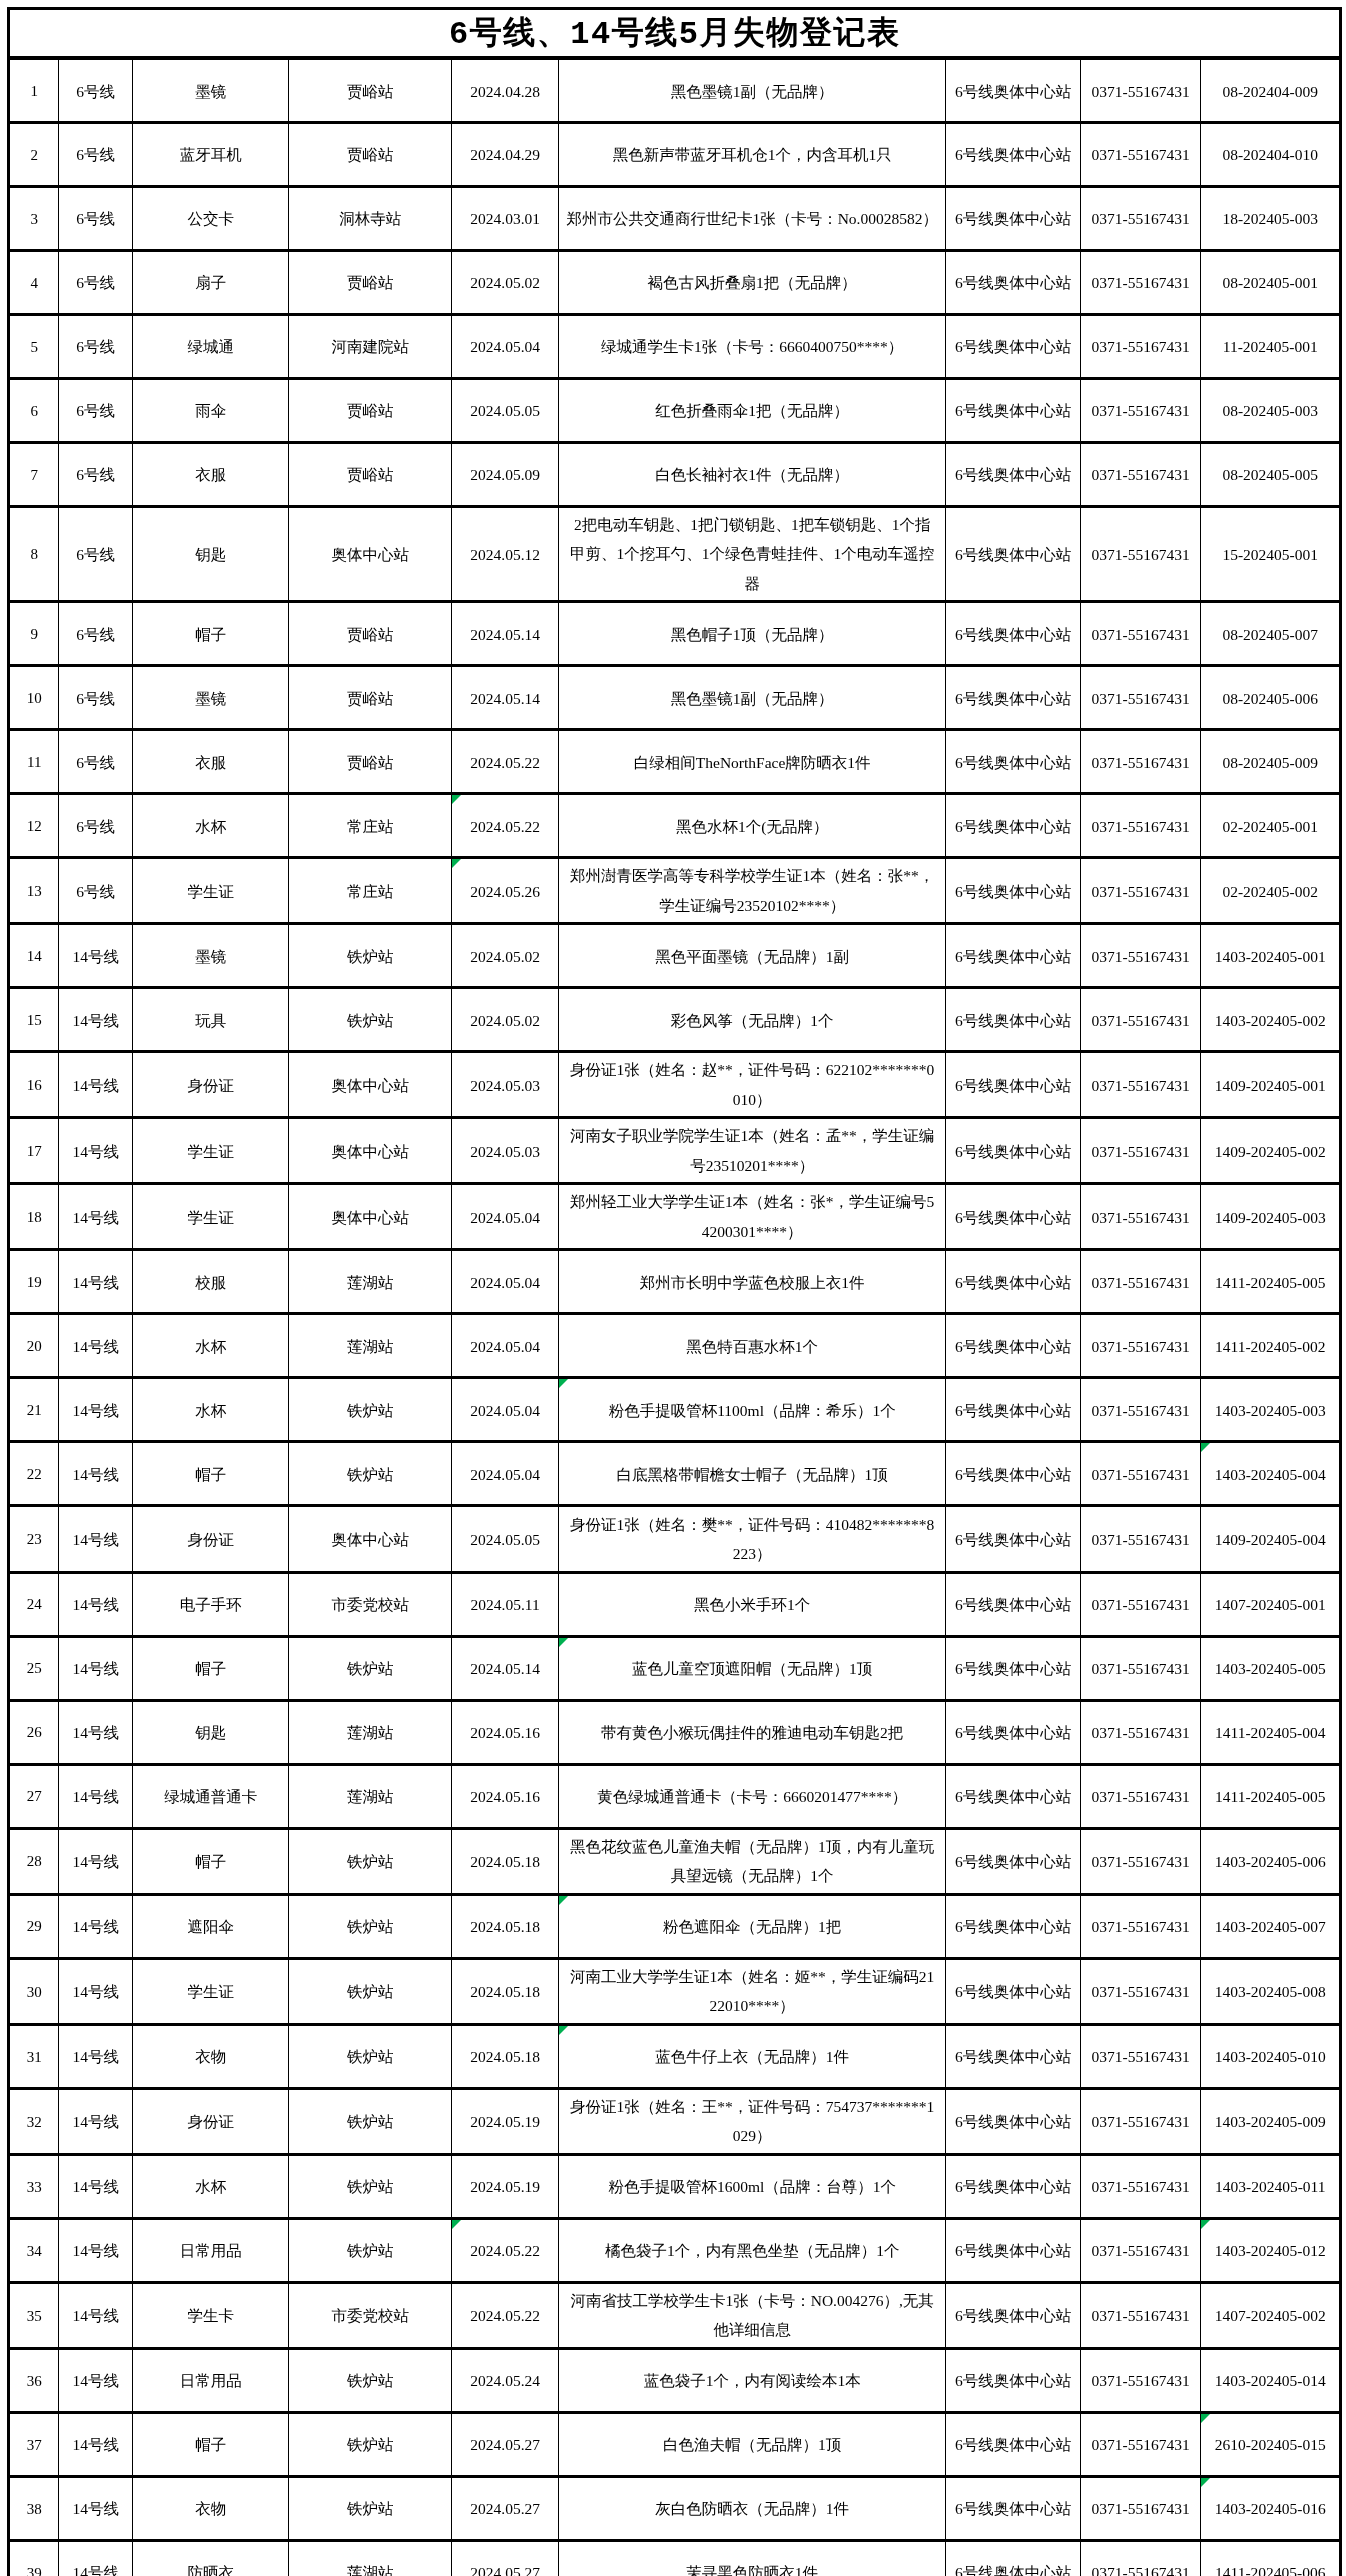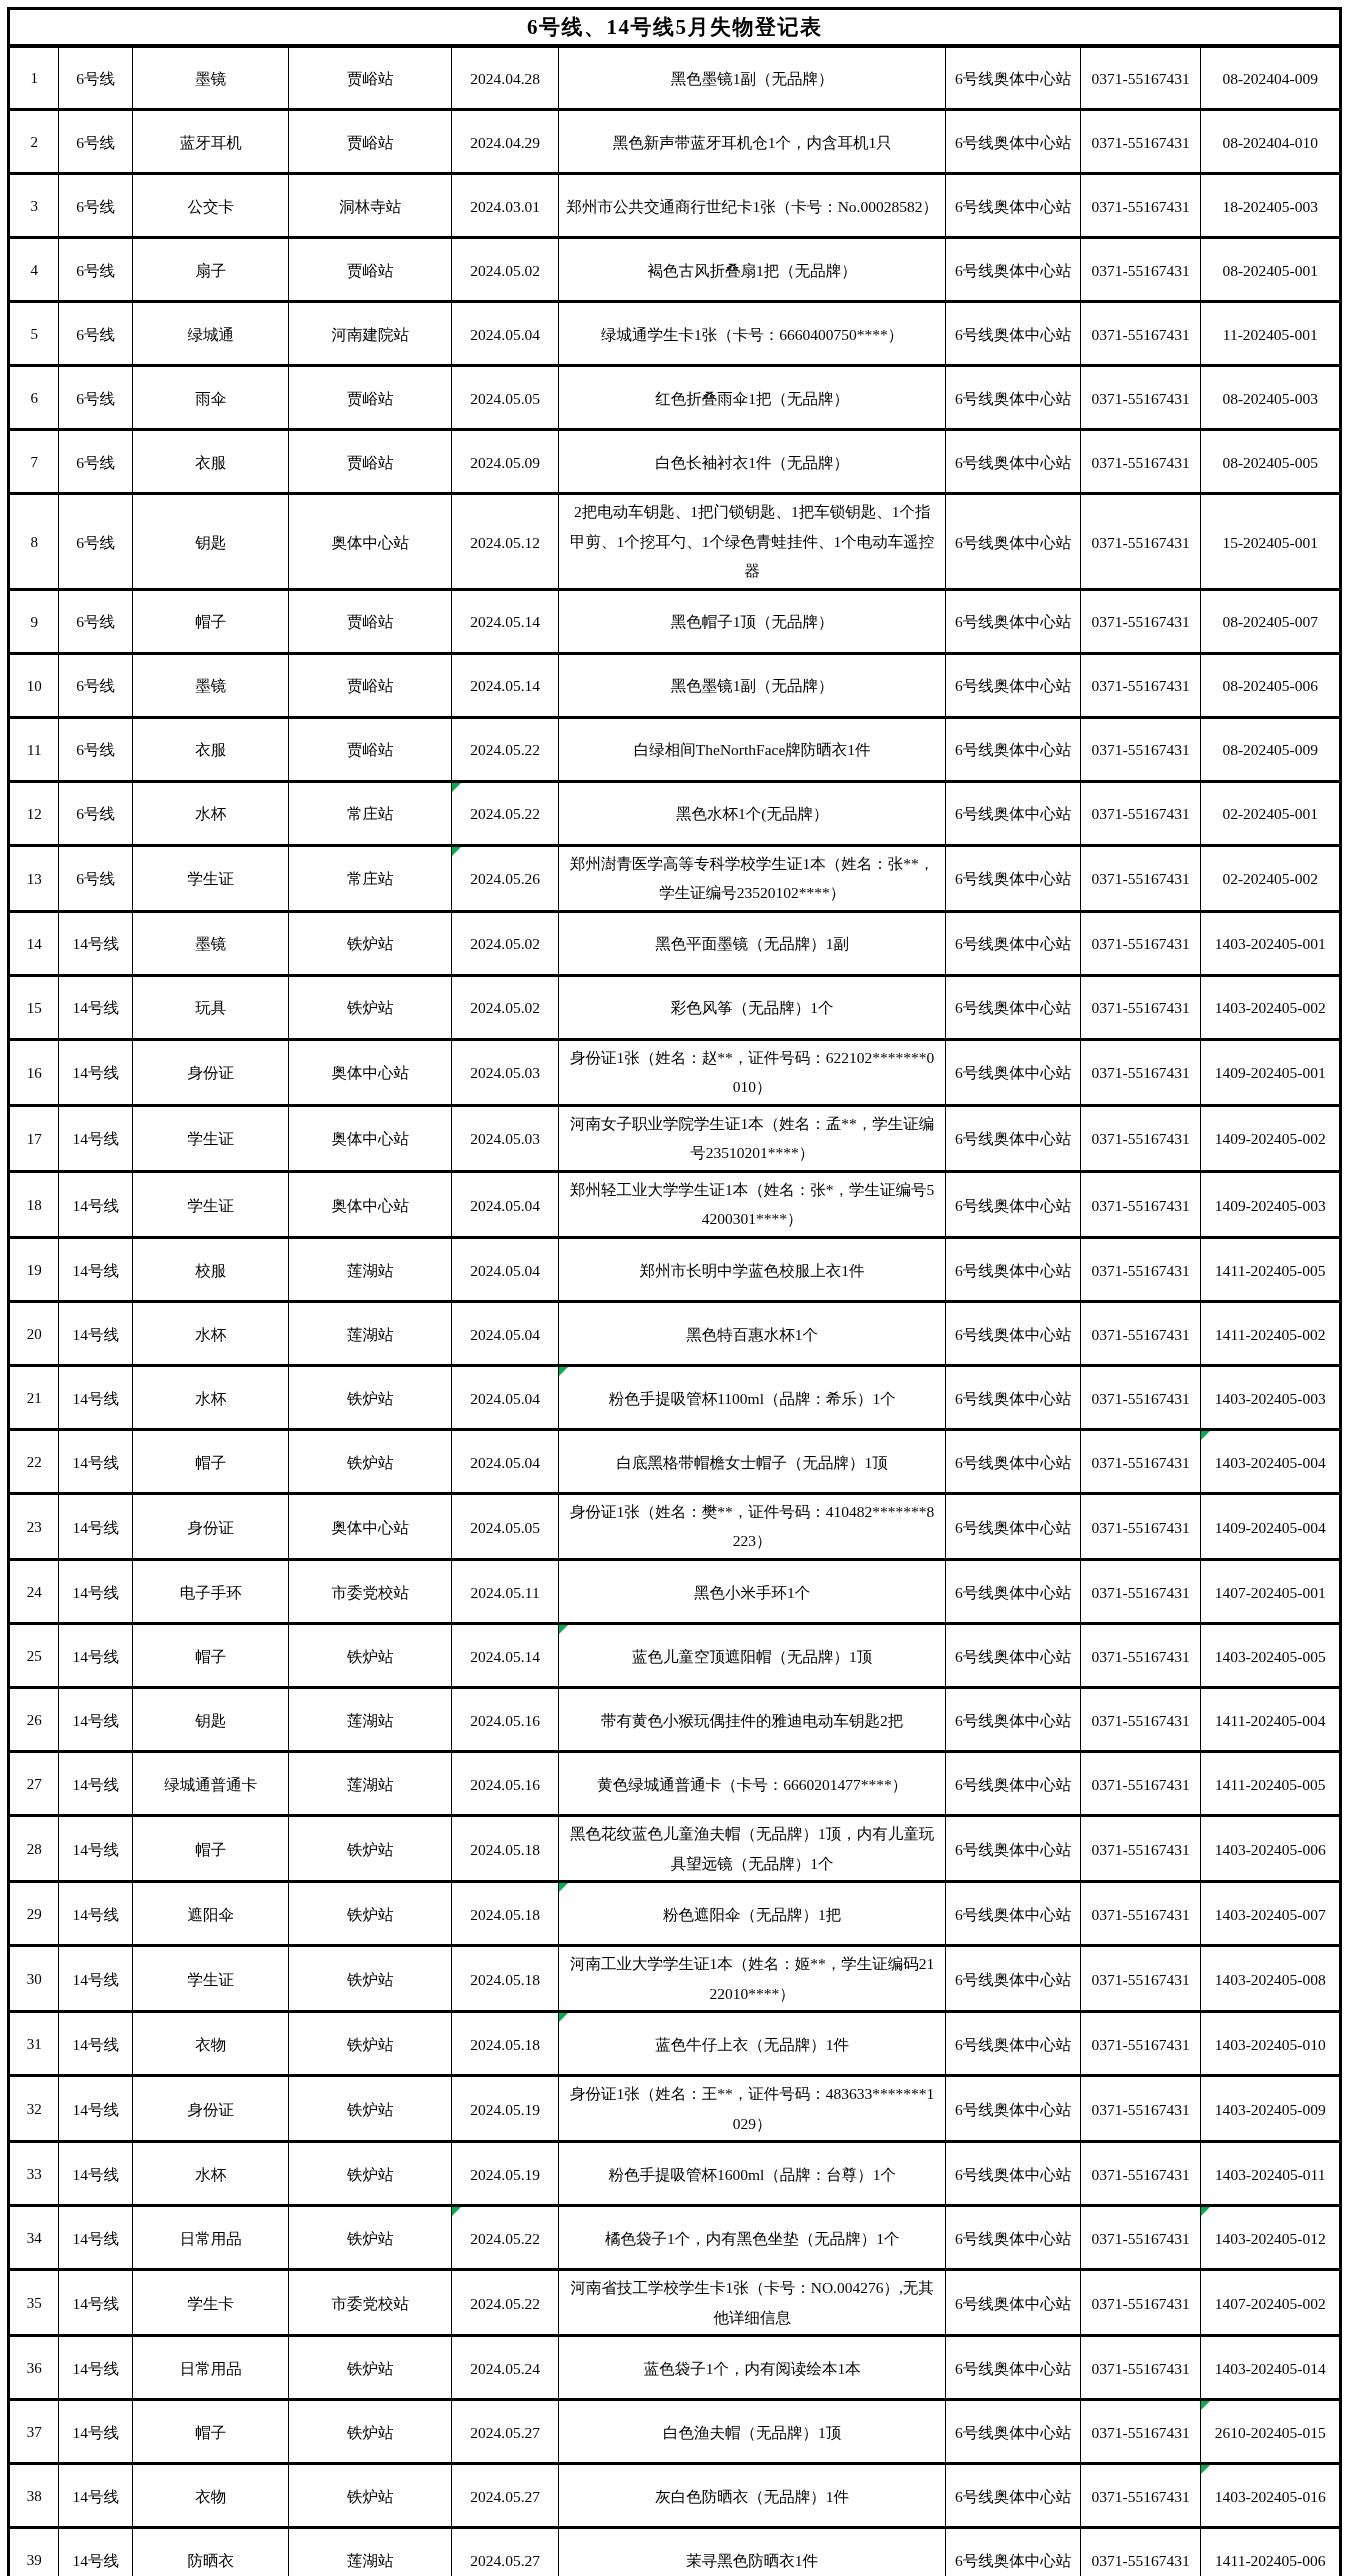--- a/index.html
+++ b/index.html
@@ -3,21 +3,21 @@
 <meta charset="utf-8">
 <style>
   html,body{margin:0;padding:0;background:#ffffff;}
   body{width:1347px;min-height:2731px;font-family:"Liberation Serif","DejaVu Serif",serif;color:#000;}
   .page{box-sizing:border-box;width:1347px;min-height:2731px;padding:7.2px;background:#fff;}
   table{width:1332px;border-collapse:collapse;table-layout:fixed;background:#fff;border:3.6px solid #000;}
   th,td{box-sizing:border-box;border-left:1.5px solid #000;border-right:1.5px solid #000;
         border-top:3.6px solid #000;border-bottom:3.6px solid #000;
         text-align:center;vertical-align:middle;color:#000;background:#fff;
         overflow:hidden;word-break:break-all;}
-  .title-cell{height:37px;font-size:21px;font-weight:700;letter-spacing:1.5px;border-bottom:4.1px solid #000;}
+  .title-cell{height:37px;font-size:32px;font-weight:700;letter-spacing:1.5px;border-bottom:4.1px solid #000;font-family:Liberation Mono, monospace;}
   .hcell{height:32px;font-size:16.5px;font-weight:700;padding:0 3.1px;}
   td.cell{height:64px;font-size:15.5px;line-height:1.9;padding:2.1px 5.2px;position:relative;}
   td.cell-seq{font-size:15px;}
   td.cell-desc{padding:2.1px 7.2px;}
   .txt{display:inline-block;vertical-align:middle;}
   .corner{position:absolute;top:0;left:0;width:0;height:0;border-style:solid;
           border-width:9.3px 9.3px 0 0;border-color:#00B050 transparent transparent transparent;}
 </style>
 </head>
 <body>
@@ -381,21 +381,21 @@
           <td class="cell cell-pickup"><span class="txt">6号线奥体中心站</span></td>
           <td class="cell cell-contact"><span class="txt">0371-55167431</span></td>
           <td class="cell cell-regno"><span class="txt">1403-202405-010</span></td>
         </tr>
         <tr>
           <td class="cell cell-seq"><span class="txt">32</span></td>
           <td class="cell cell-line"><span class="txt">14号线</span></td>
           <td class="cell cell-item"><span class="txt">身份证</span></td>
           <td class="cell cell-station"><span class="txt">铁炉站</span></td>
           <td class="cell cell-date"><span class="txt">2024.05.19</span></td>
-          <td class="cell cell-desc"><span class="txt">身份证1张（姓名：王**，证件号码：483633*******1029）</span></td>
+          <td class="cell cell-desc"><span class="txt">身份证1张（姓名：王**，证件号码：754737*******1029）</span></td>
           <td class="cell cell-pickup"><span class="txt">6号线奥体中心站</span></td>
           <td class="cell cell-contact"><span class="txt">0371-55167431</span></td>
           <td class="cell cell-regno"><span class="txt">1403-202405-009</span></td>
         </tr>
         <tr>
           <td class="cell cell-seq"><span class="txt">33</span></td>
           <td class="cell cell-line"><span class="txt">14号线</span></td>
           <td class="cell cell-item"><span class="txt">水杯</span></td>
           <td class="cell cell-station"><span class="txt">铁炉站</span></td>
           <td class="cell cell-date"><span class="txt">2024.05.19</span></td>

